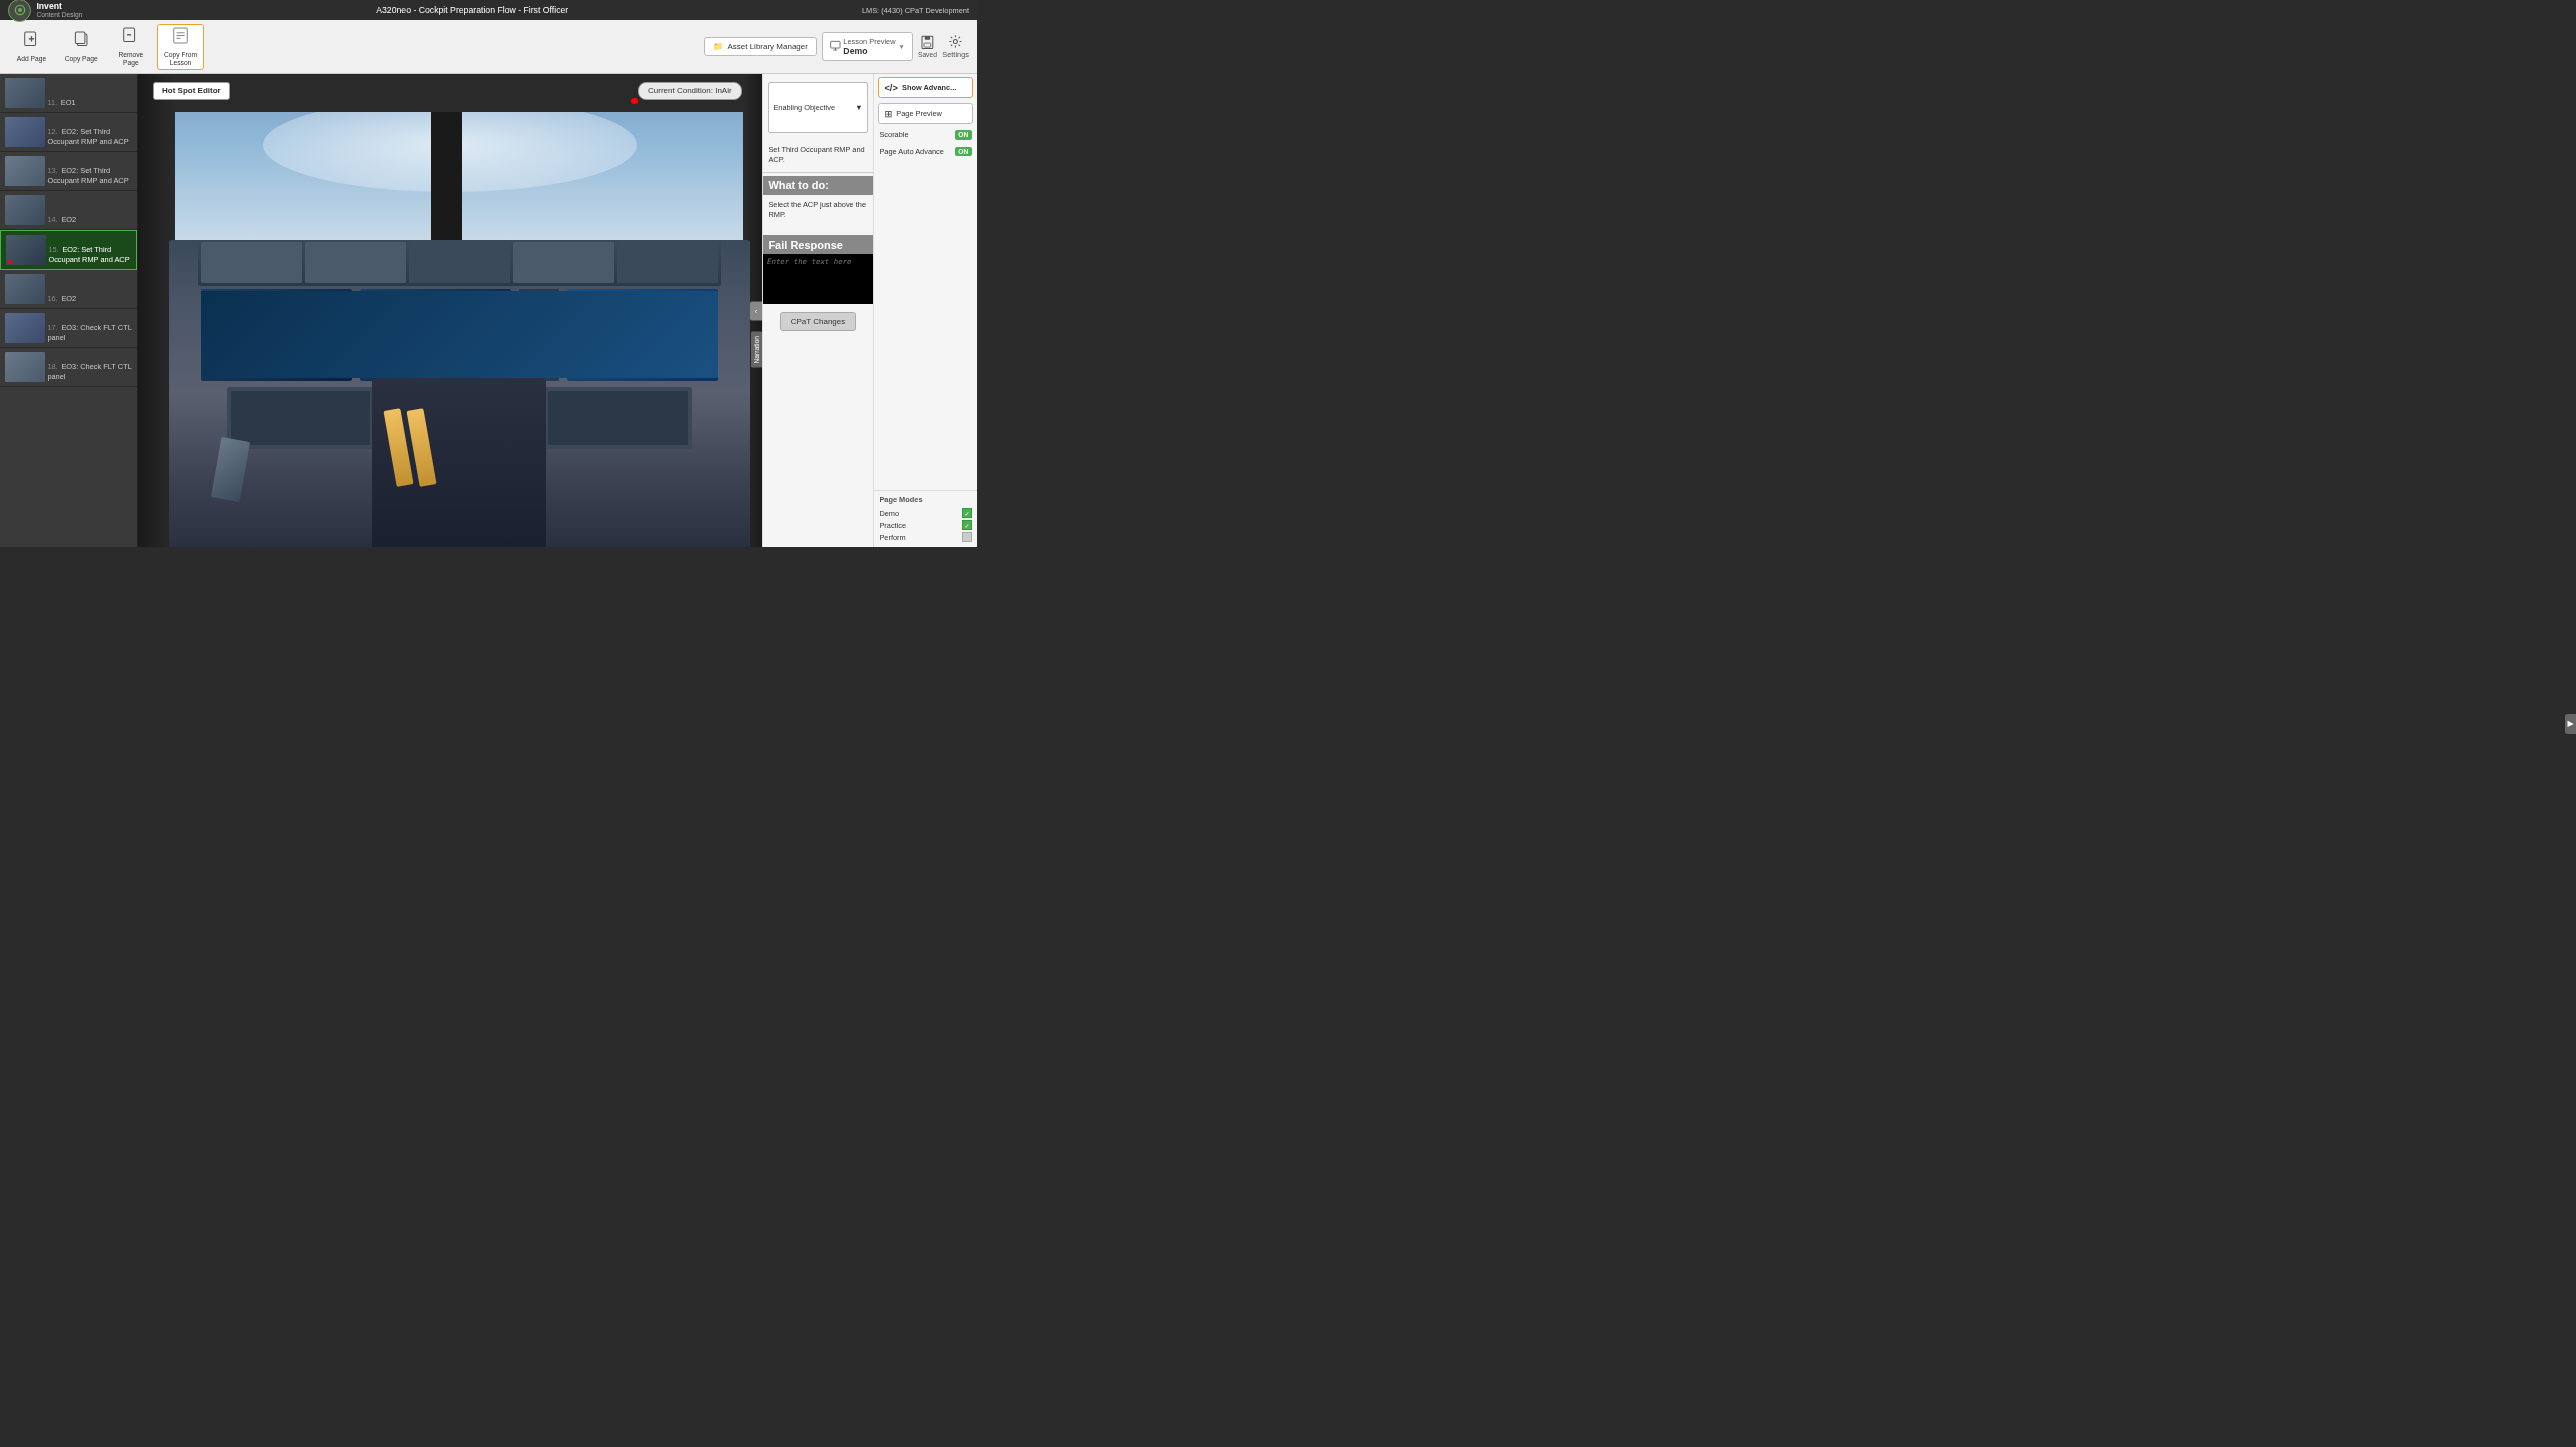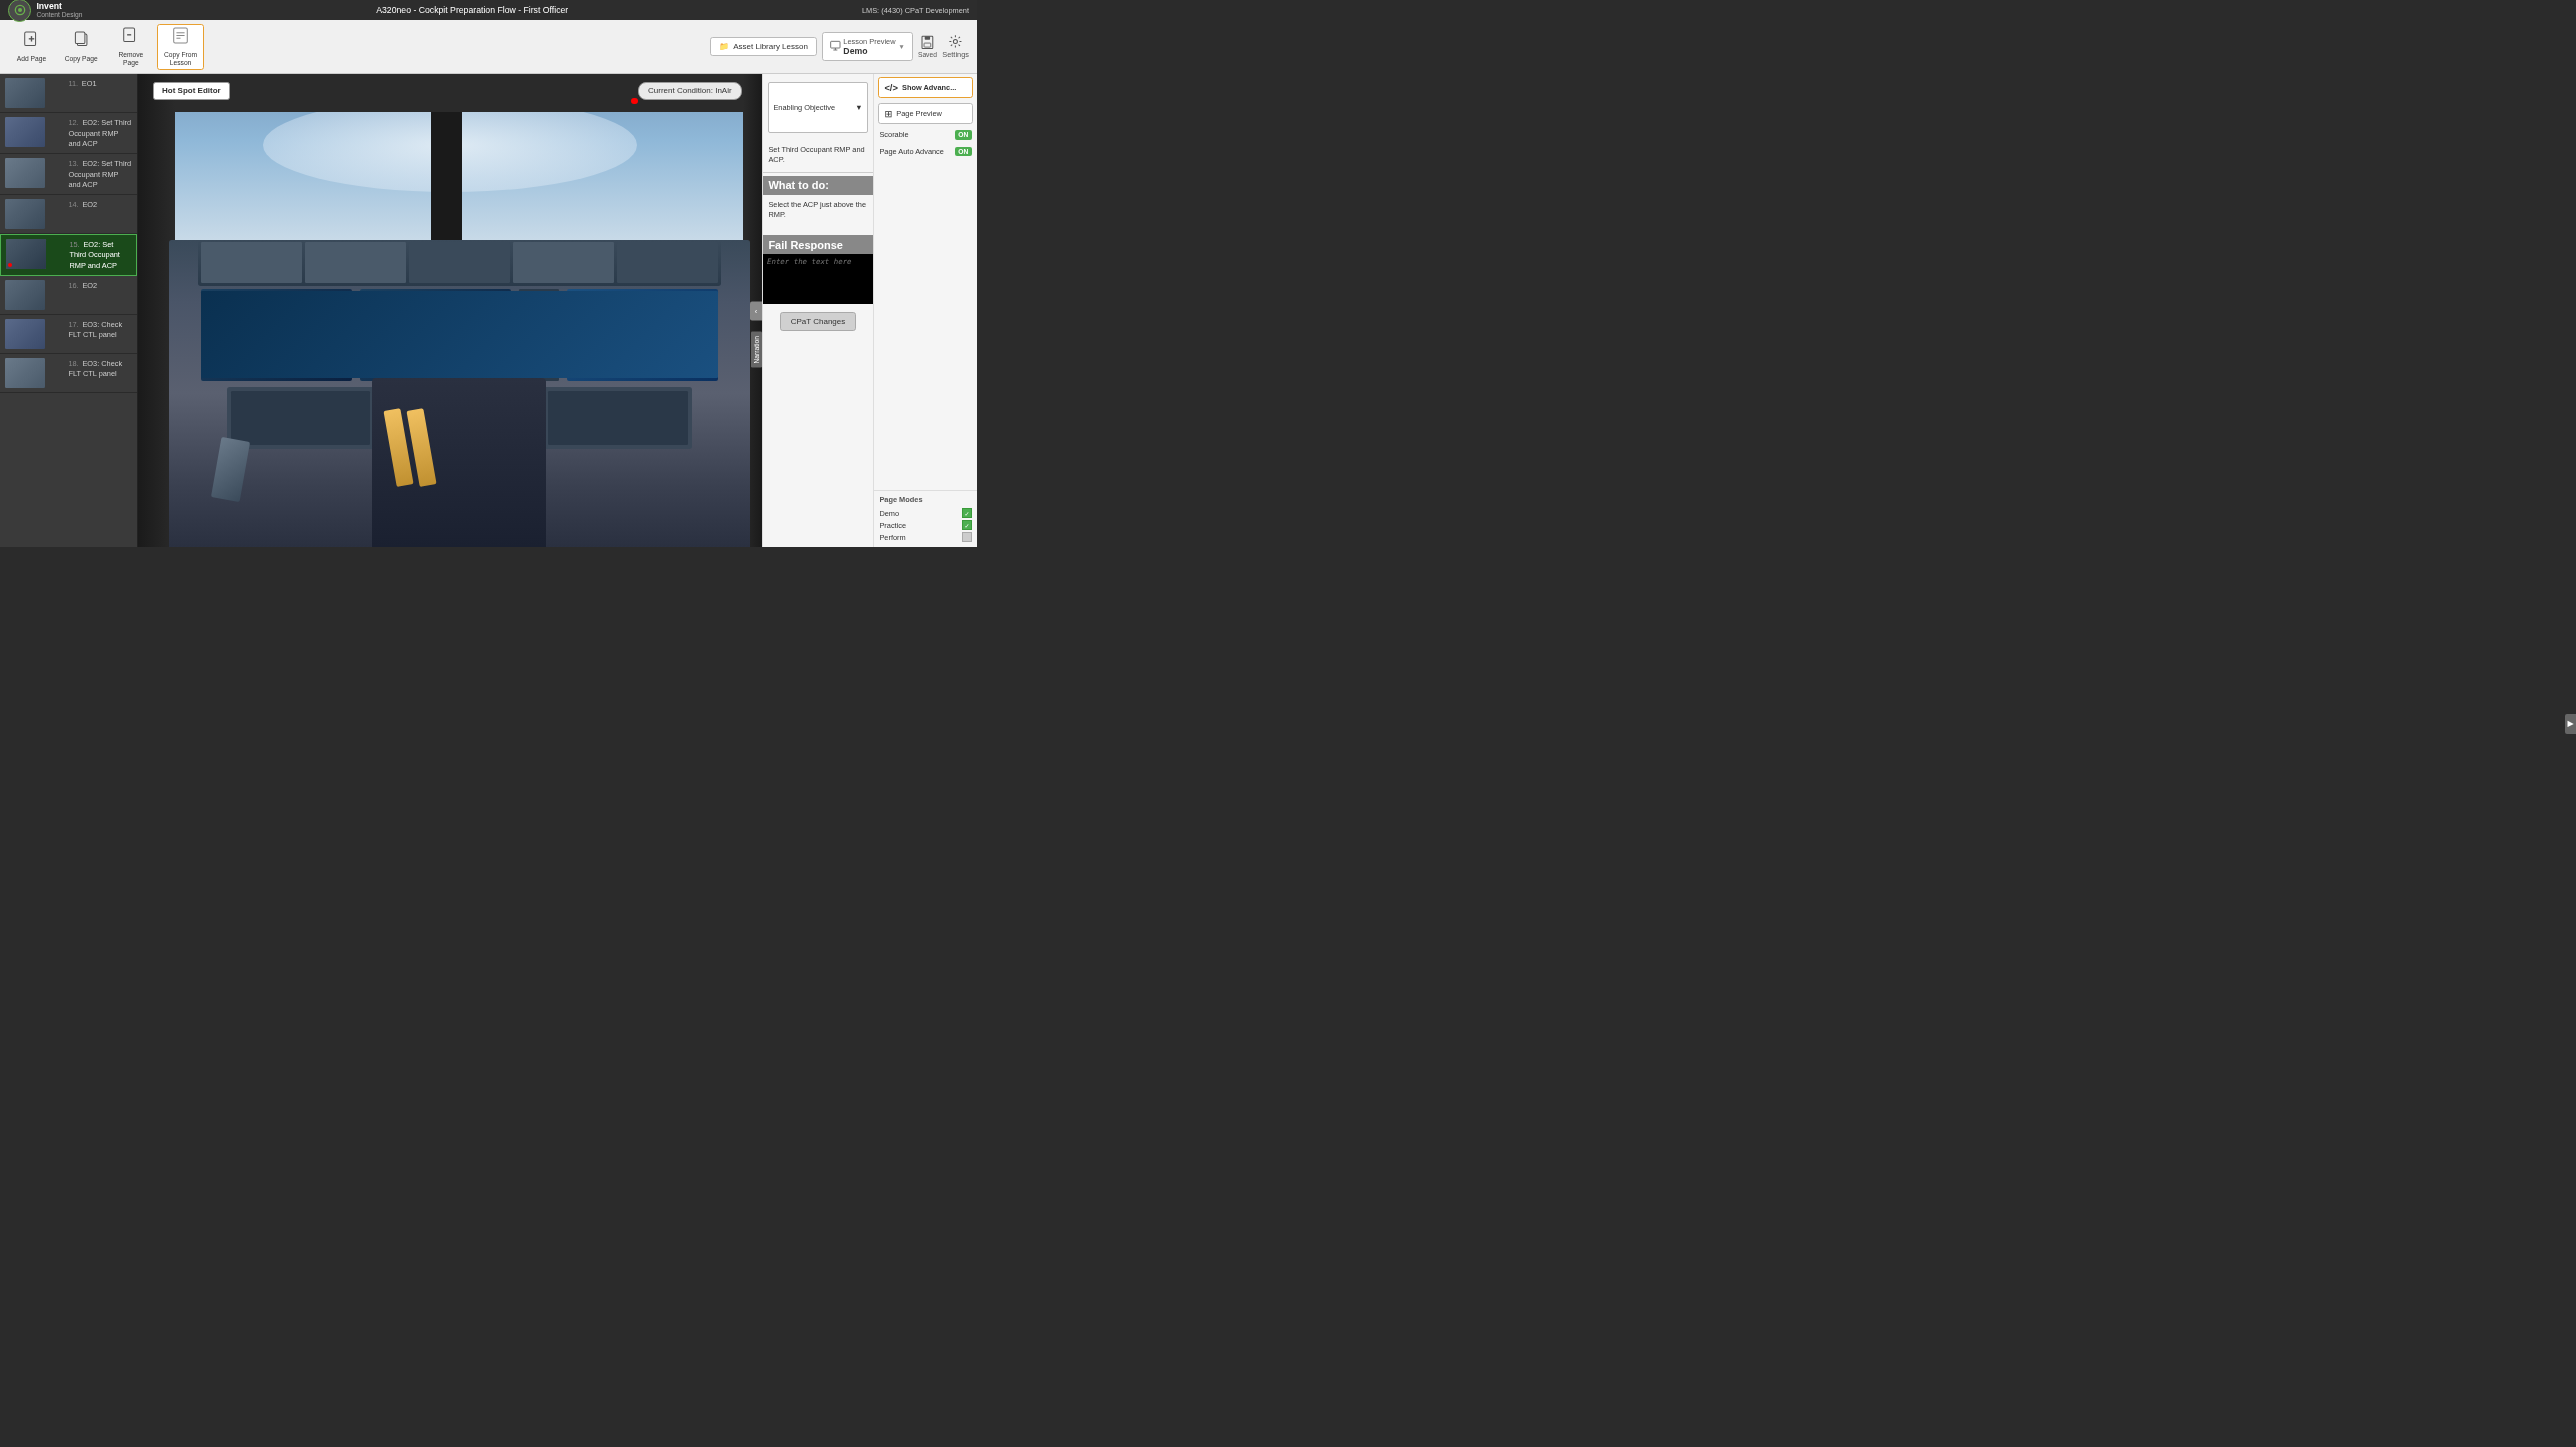--- a/index.html
+++ b/index.html
@@ -67,21 +67,21 @@
     #main-layout { display: flex; height: calc(547px - 20px - 54px); }
 
     
     #sidebar {
       width: 138px; min-width: 138px;
       background: #3a3a3a;
       overflow-y: auto;
       border-right: 0.7px solid #222;
     }
     .sidebar-item {
-      display: flex; align-items: flex-start; gap: 23px;
+      display: flex; align-items: flex-end; gap: 2px;
       padding: 4px 5.4px;
       cursor: pointer; border-bottom: 0.7px solid #2a2a2a;
       color: #ccc;
     }
     .sidebar-item.active { background: #1a4a1a; border: 1.3px solid #4CAF50; color: #fff; }
     .sidebar-thumb {
       width: 40px; height: 30px;
       background: #555; flex-shrink: 0;
       border-radius: 1.3px; overflow: hidden;
       position: relative;
@@ -355,21 +355,21 @@
         <line x1="8" y1="14" x2="20" y2="14" stroke="#888" stroke-width="1.5"></line>
         <line x1="8" y1="18" x2="14" y2="18" stroke="#888" stroke-width="1.5"></line>
       </svg>
     </div>
     <div class="toolbar-btn-label">Copy From Lesson</div>
   </div>
 
   <div id="toolbar-right">
     <div class="toolbar-right-btn">
       <span>📁</span>
-      <span>Asset Library Lesson</span>
+      <span>Asset Library Manager</span>
     </div>
     <div id="demo-btn">
       <span>
         <svg width="10.7" height="10.7" viewBox="0 0 16 16">
           <rect x="1" y="2" width="14" height="10" rx="1" fill="none" stroke="#555" stroke-width="1.2"></rect>
           <line x1="8" y1="12" x2="8" y2="15" stroke="#555" stroke-width="1.2"></line>
           <line x1="5" y1="15" x2="11" y2="15" stroke="#555" stroke-width="1.2"></line>
         </svg>
       </span>
       <div>

